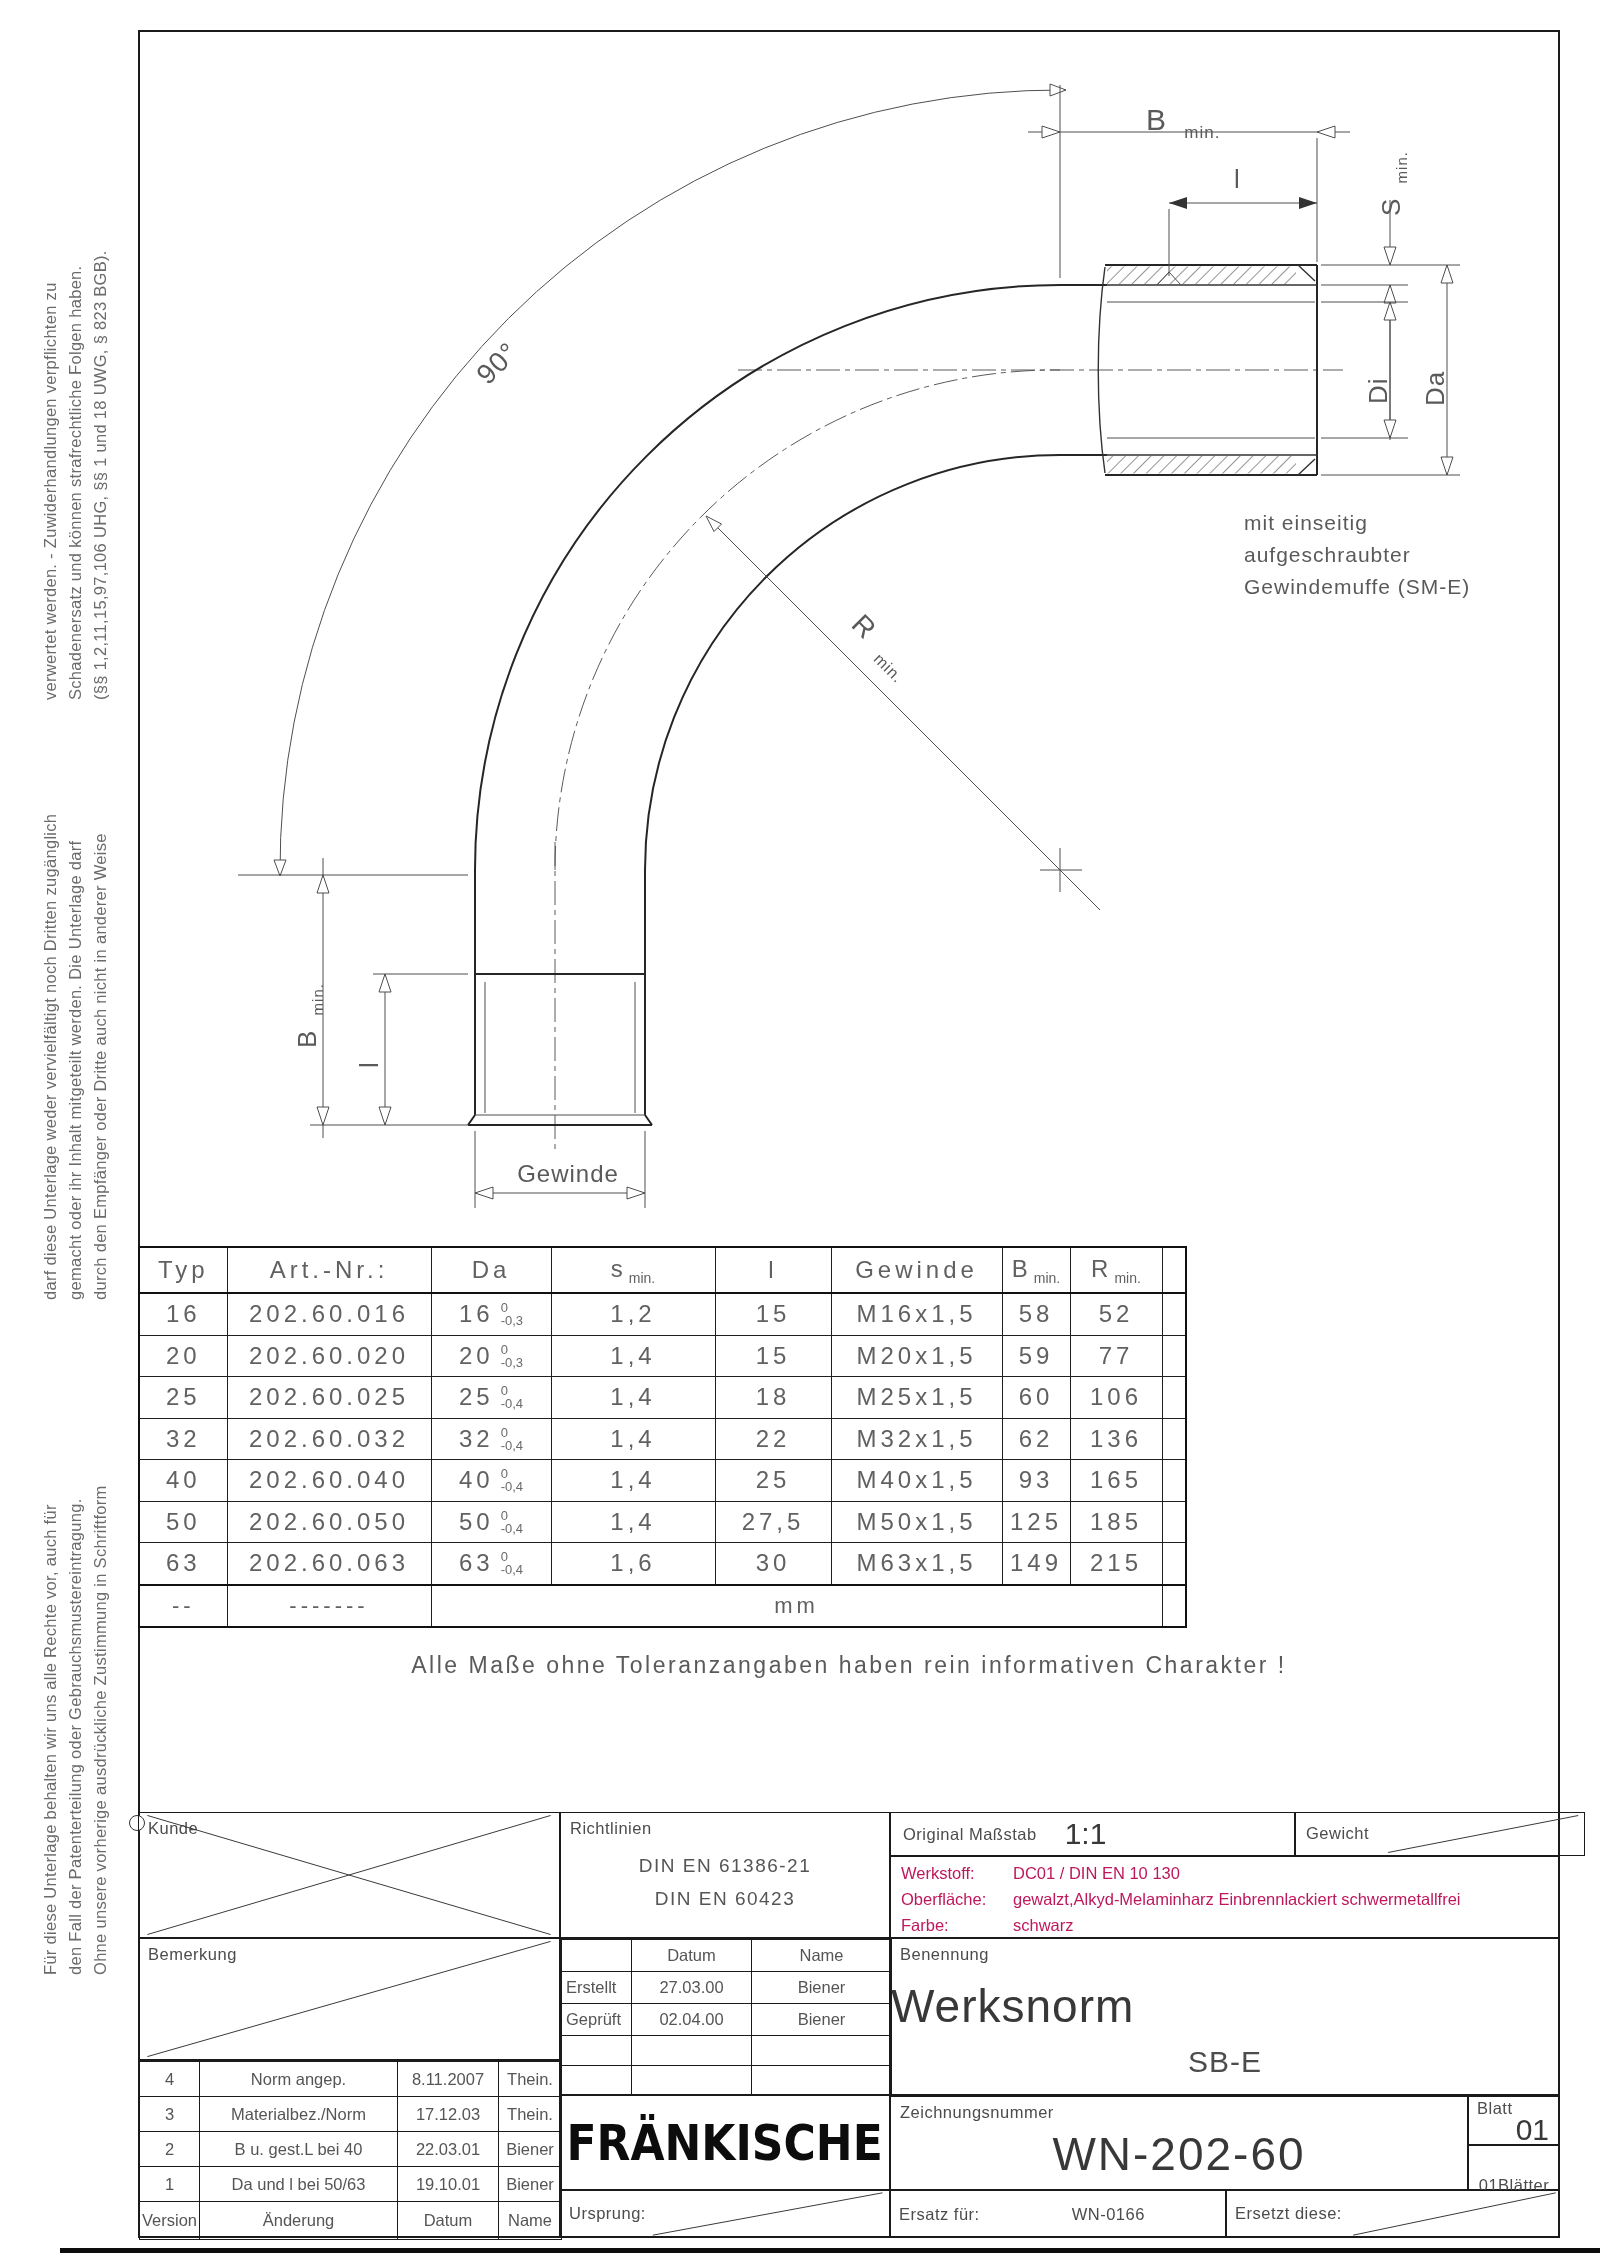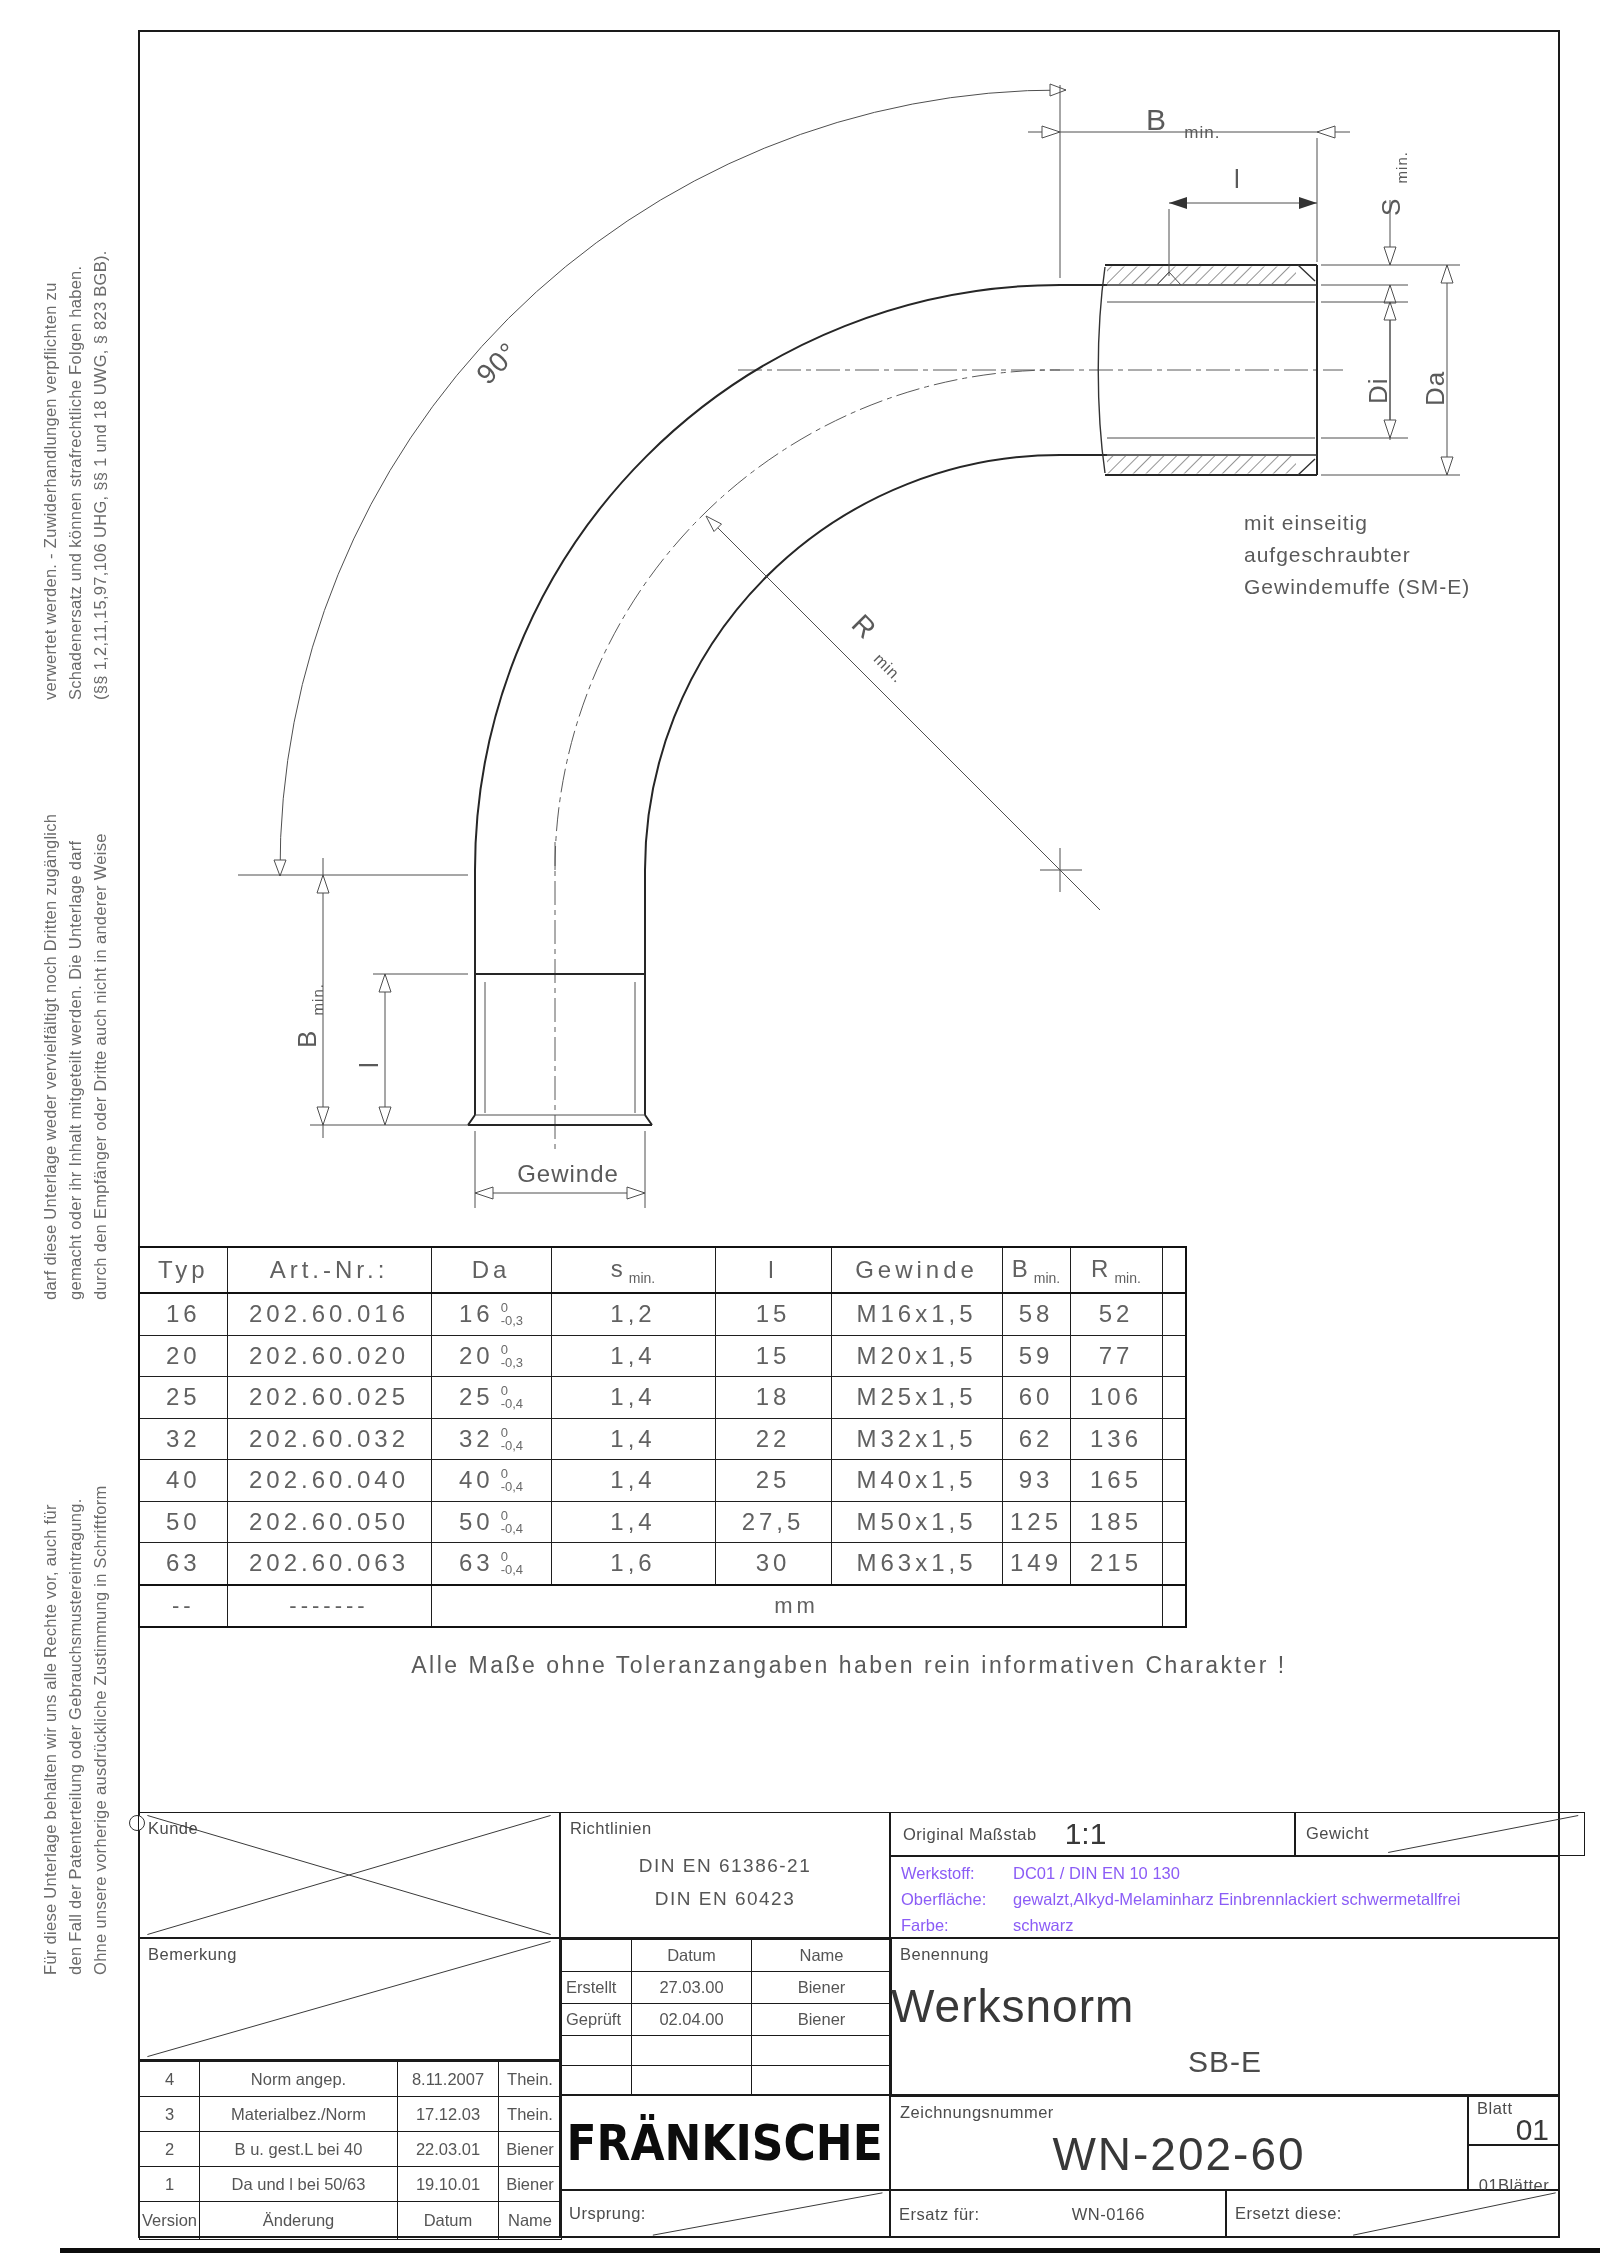--- a/index.html
+++ b/index.html
@@ -57,21 +57,21 @@
   table.appr tr td:first-child{text-align:left;padding-left:4px;}
 
   table.vers{position:absolute;left:0;top:0;border-collapse:collapse;table-layout:fixed;width:100%;height:100%;}
   table.vers td{border:1.2px solid #1a1a1a;font-size:16.5px;color:#555;text-align:center;}
 
   .logo-cell{display:flex;align-items:center;justify-content:center;}
   .logo{font-family:"DejaVu Sans",sans-serif;font-weight:bold;font-size:50px;color:#0c0c0c;
         transform:scaleX(.88);letter-spacing:0;white-space:nowrap;}
 
   .bigval{color:#383838;}
-  .wline{display:flex;font-size:16.5px;line-height:26px;color:#8b5cf6;}
+  .wline{display:flex;font-size:16.5px;line-height:26px;color:#be185d;}
   .wlabel{width:112px;flex:none;}
 </style>
 </head>
 <body>
 
 <div class="rot-block" style="left:38px;top:700px;width:490px">
   <div>verwertet werden. - Zuwiderhandlungen verpflichten zu</div>
   <div>Schadenersatz und können strafrechtliche Folgen haben.</div>
   <div>(§§ 1,2,11,15,97,106 UHG, §§ 1 und 18 UWG, § 823 BGB).</div>
 </div>

